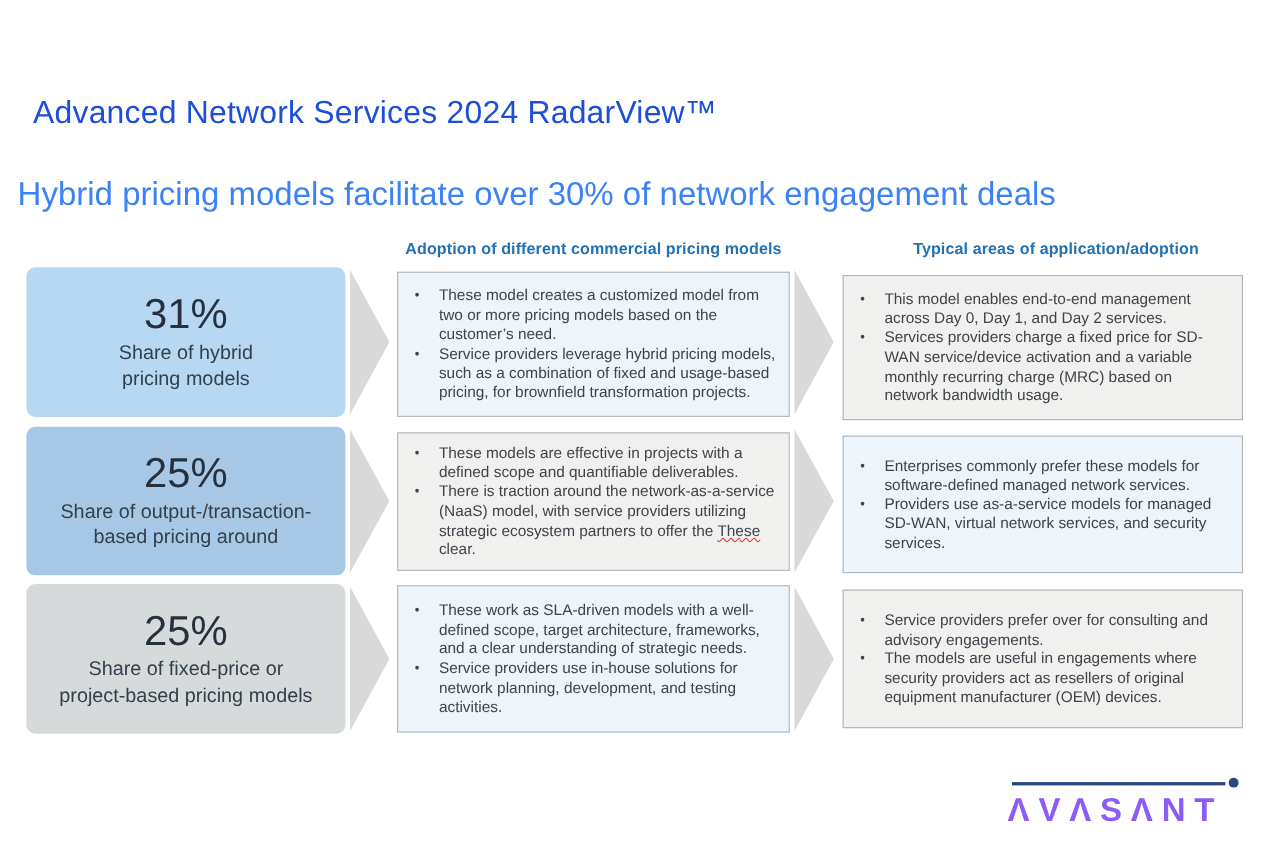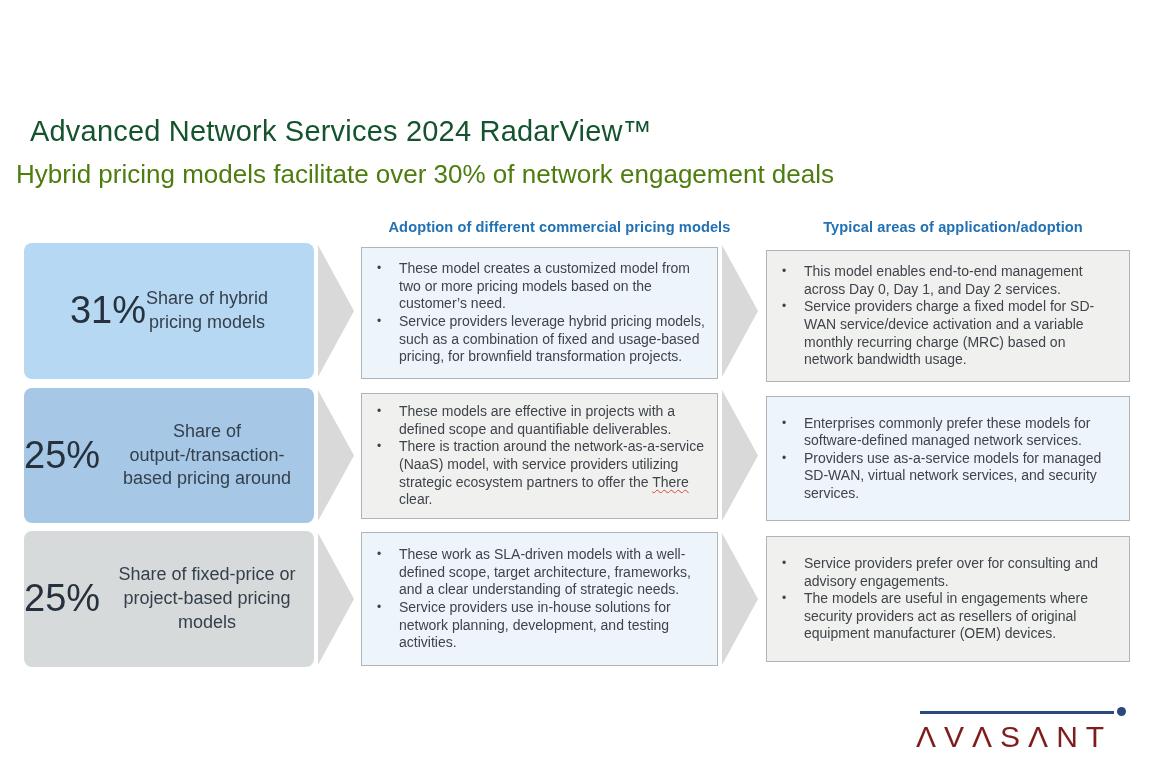--- a/index.html
+++ b/index.html
@@ -2,36 +2,36 @@
 <html><head>
 <meta charset="utf-8">
 <style>
   html,body{margin:0;padding:0;background:#ffffff;}
   .slide{
     position:relative;width:1152px;height:768px;background:#ffffff;overflow:hidden;
     font-family:"Liberation Sans",sans-serif;color:#3f3f3f;
   }
   .title{
     position:absolute;left:30px;top:88px;font-size:29px;line-height:1.1;
-    color:#14532d;letter-spacing:.2px;font-weight:400;margin-top:28px;
+    color:#1d4ed8;letter-spacing:.2px;font-weight:400;
   }
   .subtitle{
-    position:absolute;left:16px;top:160px;font-size:26px;line-height:1.15;
-    color:#4d7c0f;font-weight:400;
+    position:absolute;left:16px;top:160px;font-size:30px;line-height:1.15;
+    color:#3b82f6;font-weight:400;
   }
   .col-header{
     position:absolute;top:219px;font-size:14.6px;font-weight:700;color:#2271b3;
-    text-align:center;letter-spacing:.1px;margin-left:20px;
+    text-align:center;letter-spacing:.1px;
   }
   .col-header.adoption{left:361px;width:357px;}
-  .col-header.application{left:751px;width:364px;}
+  .col-header.application{left:778px;width:364px;}
 
   .stat-box{
     position:absolute;left:24px;width:290px;border-radius:8px;
-    display:flex;flex-direction:row;align-items:center;justify-content:center;
+    display:flex;flex-direction:column;align-items:center;justify-content:center;
     text-align:center;color:#2e3b48;
   }
   .stat-box .value{font-size:38px;line-height:1.15;color:#26313d;}
   .stat-box .label{font-size:18px;line-height:1.32;white-space:pre-line;color:#333f4b;}
   .stat-r1{top:243px;height:136px;background:#b7d8f3;}
   .stat-r2{top:388px;height:135px;background:#a6c8e6;}
   .stat-r3{top:531px;height:136px;background:#d7dadb;}
 
   .arrow{
     position:absolute;width:36px;background:#d9d9d9;
@@ -63,21 +63,21 @@
   .panel li{display:flex;align-items:flex-start;}
   .panel .marker{flex:none;width:22px;font-size:12px;line-height:17.6px;color:#3f444a;}
   .panel .btext{flex:1;}
   .misspell{text-decoration:underline wavy #d64541 1px;text-underline-offset:2px;}
 
   .logo{position:absolute;left:914px;top:698px;width:220px;height:64px;}
   .logo .rule{position:absolute;left:6px;top:13px;width:194px;height:2.5px;background:#28487f;}
   .logo .dot{position:absolute;left:203px;top:9px;width:9px;height:9px;border-radius:50%;background:#28487f;}
   .logo .wordmark{
     position:absolute;left:2px;top:22px;font-size:30px;letter-spacing:8px;
-    color:#7f1d1d;font-weight:400;white-space:nowrap;
+    color:#8b5cf6;font-weight:700;white-space:nowrap;
   }
 </style>
 </head>
 <body>
 
 <div class="slide">
 
   <div class="title">Advanced Network Services 2024 RadarView™</div>
   <div class="subtitle">Hybrid pricing models facilitate over 30% of network engagement deals</div>
 
@@ -104,40 +104,40 @@
   </div>
   <div class="arrow a2 r1"></div>
   <div class="panel rgt gray r1">
     <ul>
       <li>
         <span class="marker">•</span>
         <span class="btext">This model enables end-to-end management across Day 0, Day 1, and Day 2 services.</span>
       </li>
       <li>
         <span class="marker">•</span>
-        <span class="btext">Service providers charge a fixed model for SD-WAN service/device activation and a variable monthly recurring charge (MRC) based on network bandwidth usage.</span>
+        <span class="btext">Services providers charge a fixed price for SD-WAN service/device activation and a variable monthly recurring charge (MRC) based on network bandwidth usage.</span>
       </li>
     </ul>
   </div>
 
   <div class="stat-box stat-r2">
     <div class="value">25%</div>
     <div class="label">Share of output-/transaction-
 based pricing around</div>
   </div>
   <div class="arrow a1 r2"></div>
   <div class="panel mid gray r2">
     <ul>
       <li>
         <span class="marker">•</span>
         <span class="btext">These models are effective in projects with a defined scope and quantifiable deliverables.</span>
       </li>
       <li>
         <span class="marker">•</span>
-        <span class="btext"><span>There is traction around the network-as-a-service (NaaS) model, with service providers utilizing strategic ecosystem partners to offer the </span><span class="misspell">There</span><span> clear.</span></span>
+        <span class="btext"><span>There is traction around the network-as-a-service (NaaS) model, with service providers utilizing strategic ecosystem partners to offer the </span><span class="misspell">These</span><span> clear.</span></span>
       </li>
     </ul>
   </div>
   <div class="arrow a2 r2"></div>
   <div class="panel rgt blue r2">
     <ul>
       <li>
         <span class="marker">•</span>
         <span class="btext">Enterprises commonly prefer these models for software-defined managed network services.</span>
       </li>

